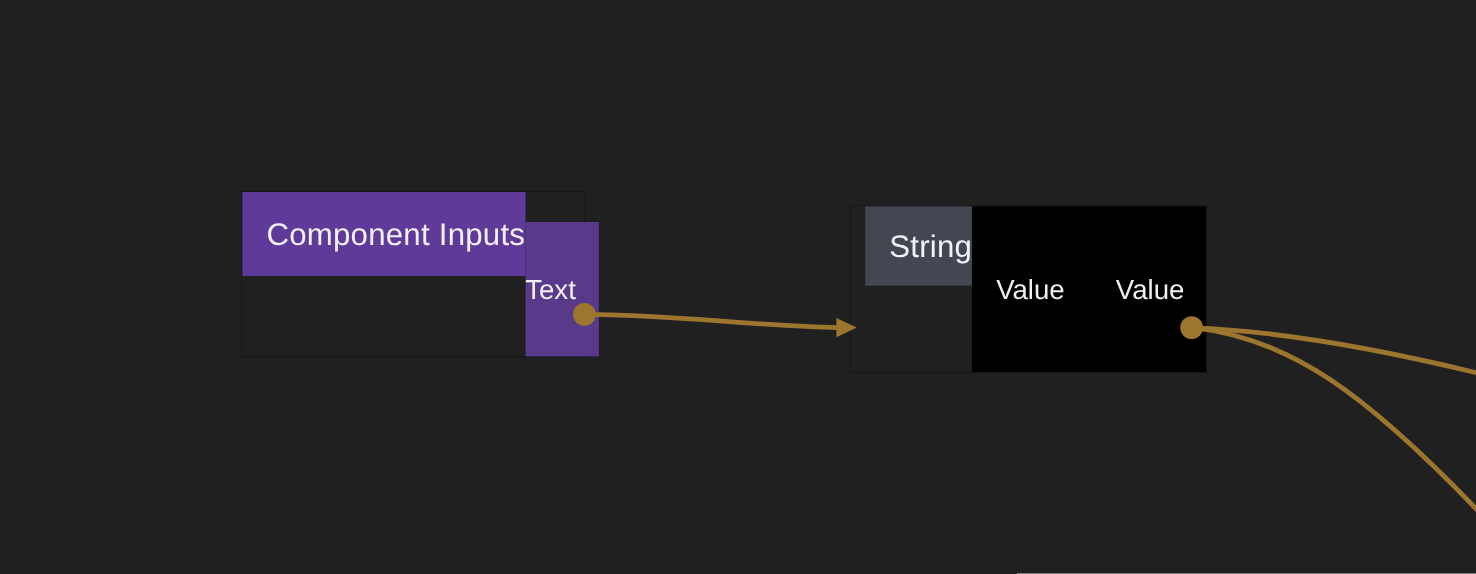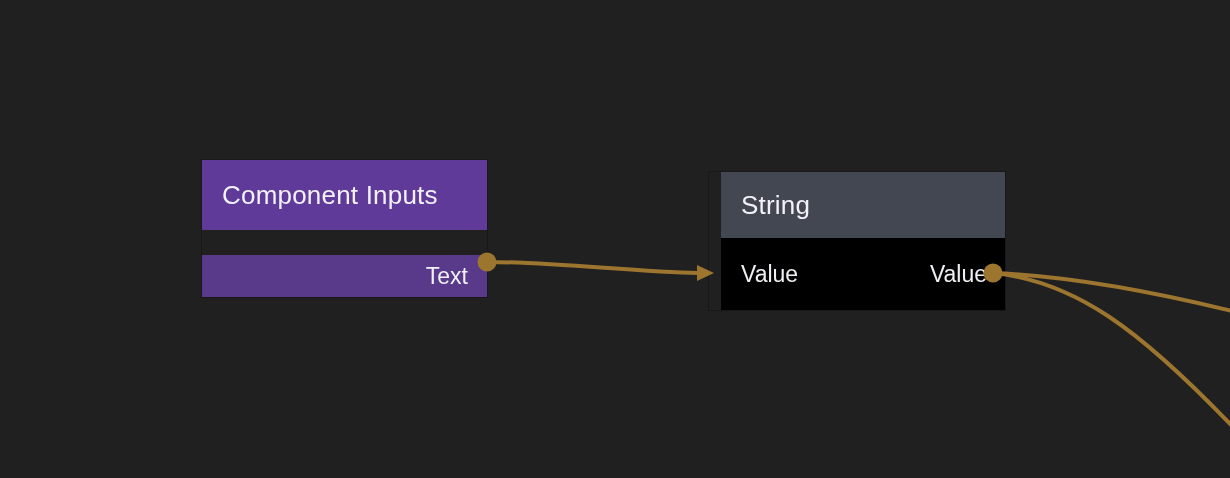--- a/index.html
+++ b/index.html
@@ -12,21 +12,21 @@
   }
   .canvas {
     position: relative;
     width: 1230px;
     height: 478px;
     background: #202020;
   }
   .node {
     position: absolute;
     display: flex;
-    flex-direction: column;
+    flex-direction: row;
     box-shadow: 0 0 0 1px rgba(0,0,0,0.25);
   }
   .node-header {
     display: flex;
     align-items: center;
     padding-left: 20px;
     font-size: 26px;
     font-weight: 400;
     color: #f3f1f7;
     letter-spacing: 0.2px;

